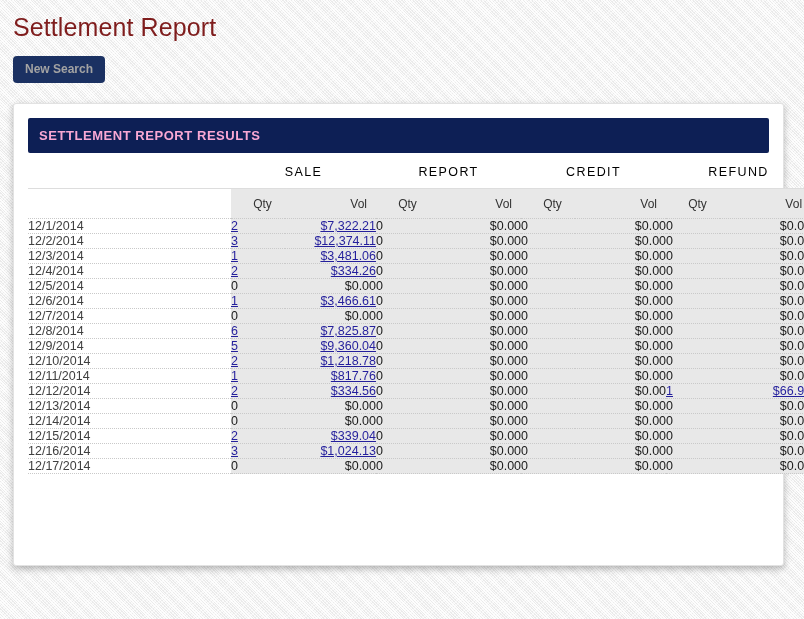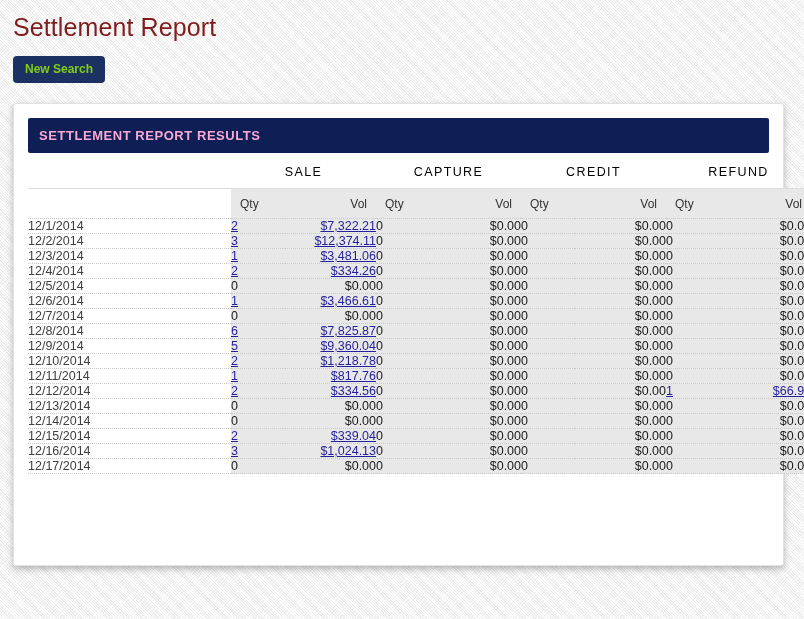--- a/index.html
+++ b/index.html
@@ -27,21 +27,21 @@
     letter-spacing: 0.1px;
   }
 
   .toolbar {
     padding: 14px 0 0 13px;
   }
 
   .btn-new-search {
     display: inline-block;
     background: #1b3162;
-    color: #84cc16;
+    color: #a3a3a3;
     border: none;
     border-radius: 4px;
     font-family: "Liberation Sans", sans-serif;
     font-size: 12px;
     font-weight: bold;
     padding: 7px 12px 8px 12px;
     cursor: pointer;
     line-height: 1;
   }
 
@@ -97,21 +97,21 @@
   }
 
   
   tr.sub-row th {
     font-size: 12px;
     color: #333333;
     padding: 8px 0 7px 0;
     border-bottom: 1px dotted #c9c9c9;
     font-weight: normal;
   }
-  tr.sub-row th.qty { text-align: left; padding-left: 9px; margin-top: 10px; }
+  tr.sub-row th.qty { text-align: center; padding-left: 9px; margin-top: 10px; }
   tr.sub-row th.vol { text-align: right; padding-right: 9px; }
   tr.sub-row th.blank { border-bottom: 1px dotted #c9c9c9; }
 
   tbody tr td {
     padding: 6px 0 6px 0;
     border-bottom: 1px dotted #c9c9c9;
     height: 10px;
   }
   tbody tr:last-child td { border-bottom: 1px dotted #c9c9c9; }
 
@@ -160,21 +160,21 @@
       <col class="c-qty">
         <col class="c-vol">
       <col class="c-qty">
         <col class="c-vol">
 
     </colgroup>
     <thead>
       <tr class="group-row">
         <th class="blank"></th>
         <th colspan="2">SALE</th>
-        <th colspan="2">CAPTURE</th>
+        <th colspan="2">REPORT</th>
         <th colspan="2">CREDIT</th>
         <th colspan="2">REFUND</th>
 
       </tr>
       <tr class="sub-row">
         <th class="blank"></th>
         <th class="qty shaded">Qty</th>
         <th class="vol shaded">Vol</th>
         <th class="qty shaded">Qty</th>
         <th class="vol shaded">Vol</th>

